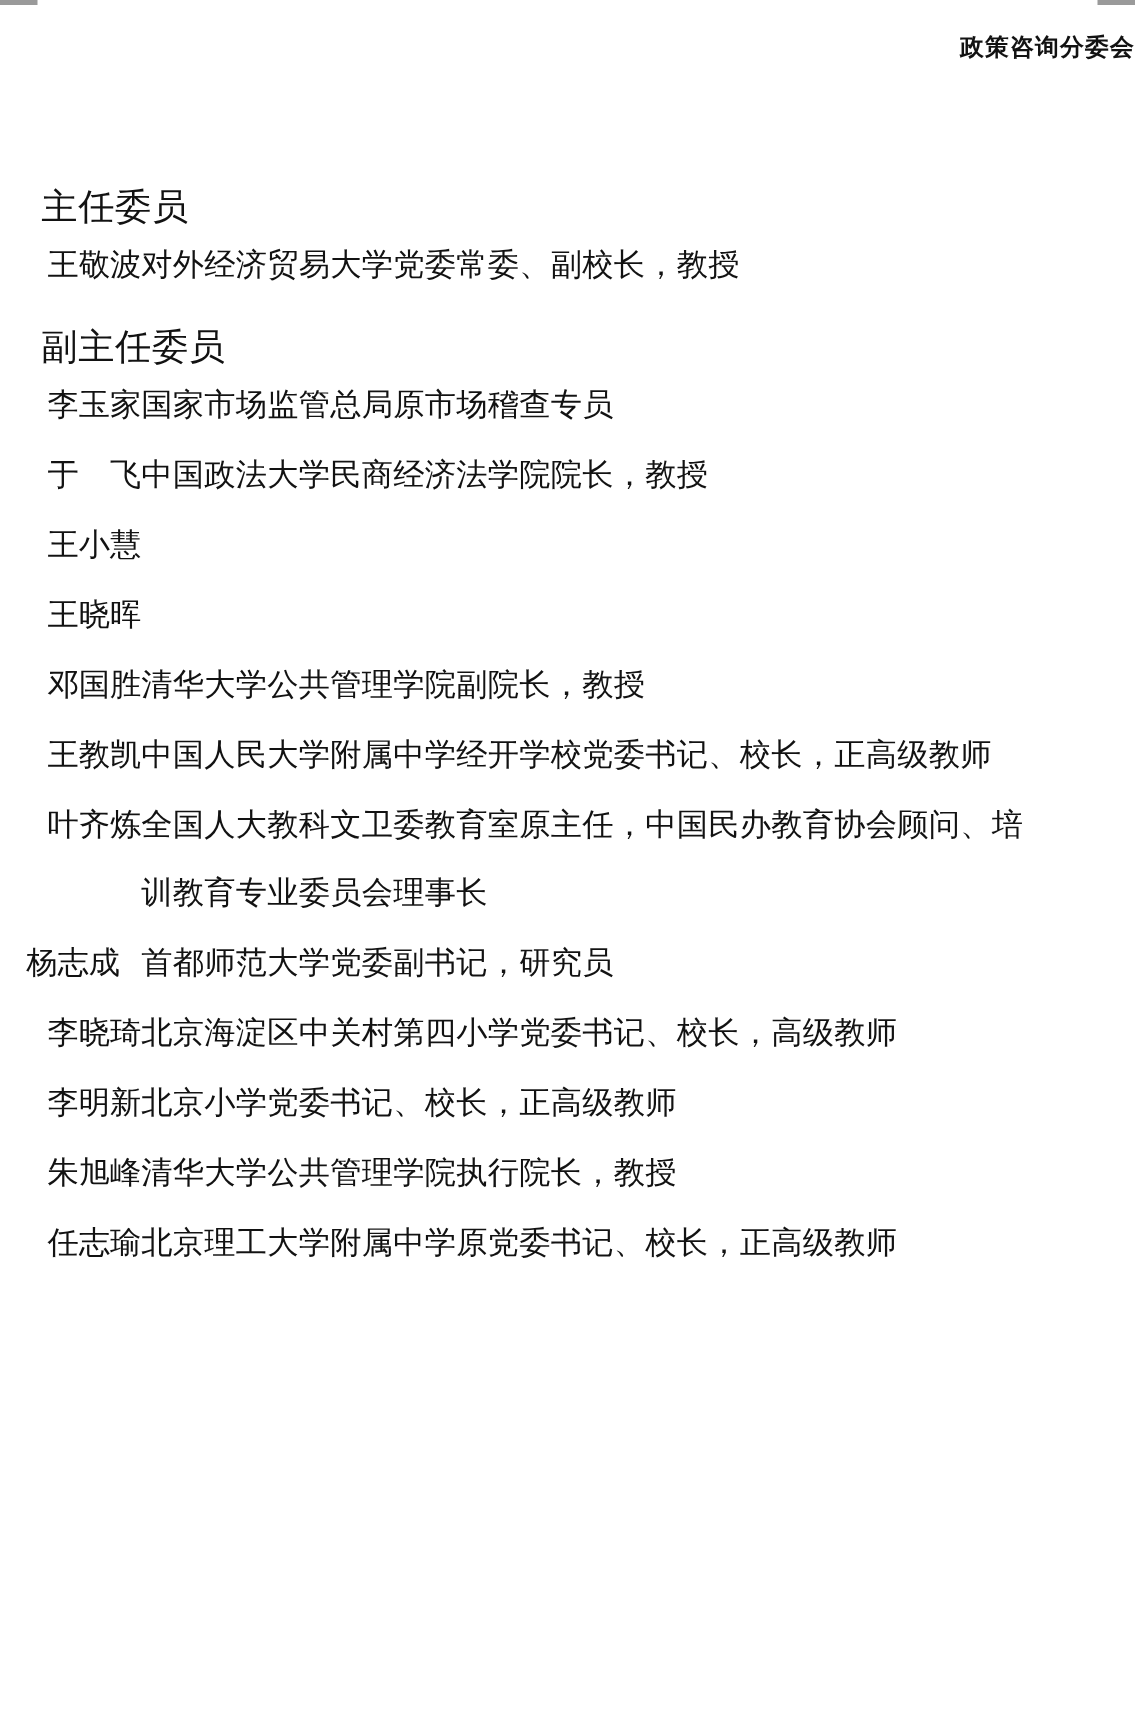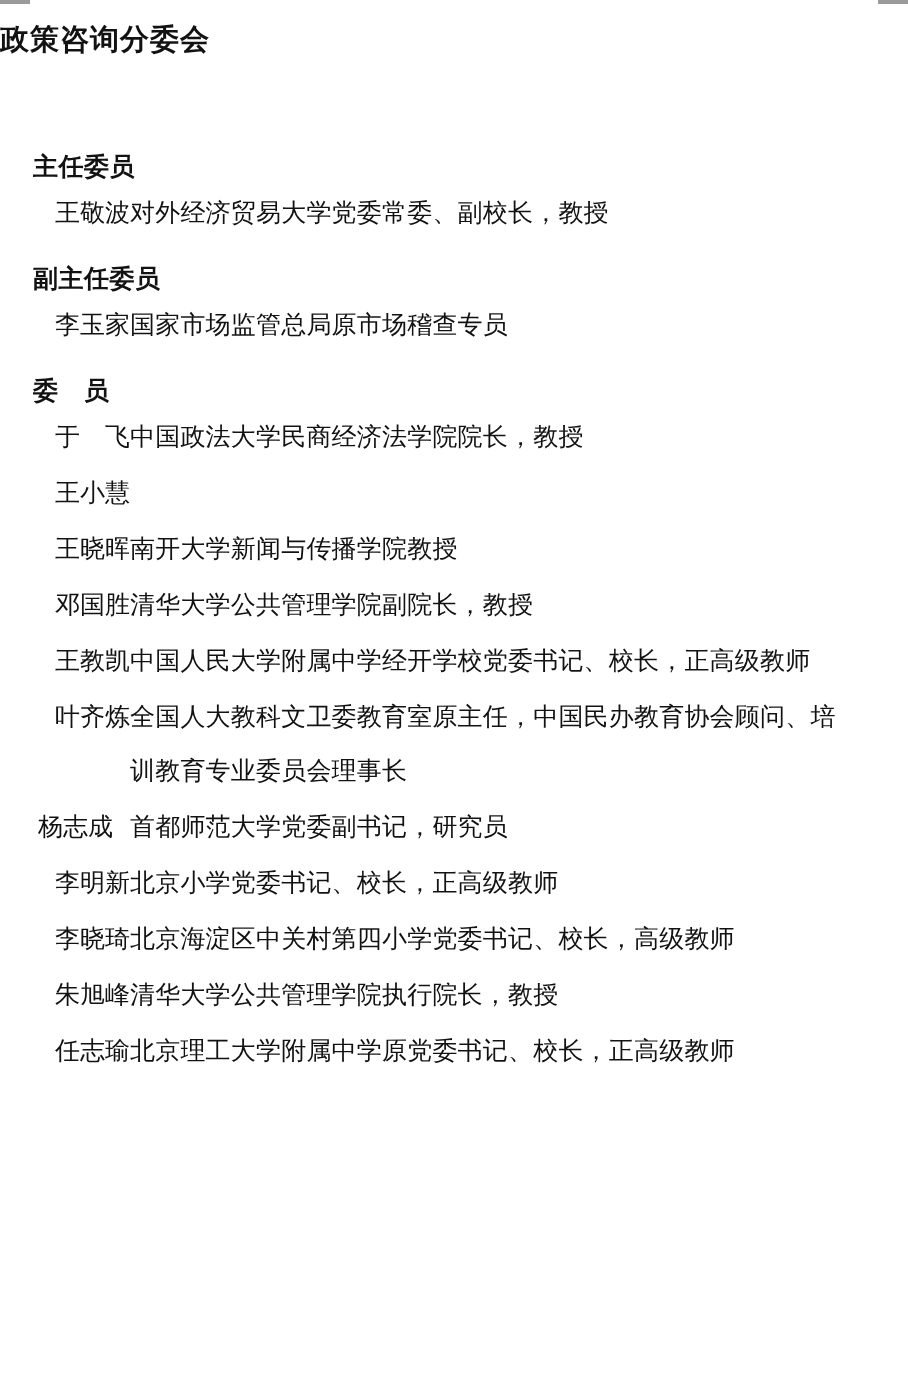--- a/index.html
+++ b/index.html
@@ -17,41 +17,41 @@
     width: 30px;
     height: 4px;
     background: #9a9a9a;
   }
   .edge-mark.left  { left: 0; }
   .edge-mark.right { right: 0; }
 
   .doc-title {
     font-family: "Liberation Sans", sans-serif;
     font-weight: bold;
-    font-size: 29px;
+    font-size: 19px;
     line-height: 34px;
-    text-align: left;
+    text-align: right;
     margin: 22px 0 0 0;
     letter-spacing: 1px;
   }
 
   .section-heading {
     font-family: "Liberation Sans", sans-serif;
-    font-weight: bold;
-    font-size: 25px;
+    font-weight: normal;
+    font-size: 29px;
     line-height: 28px;
     margin: 24px 0 6px 33px;
     letter-spacing: 0.5px;
   }
   #sections > .section:first-child .section-heading { margin-top: 96px; }
 
   .member-row {
     display: flex;
     align-items: flex-start;
-    padding-left: 55px;
+    padding-left: 38px;
     margin-top: 2px;
     font-size: 25px;
     line-height: 54px;
   }
   .member-name {
     flex: 0 0 75px;
     white-space: pre;
   }
   .member-name.outdent { position: relative; left: -17px; }
   .member-desc {
@@ -85,34 +85,32 @@
   <div class="member-row">
     <span class="member-name">李玉家</span>
     <span class="member-desc">国家市场监管总局原市场稽查专员</span>
   </div>
 
 </div>
   </div>
 
 
   <div class="section">
-    <h2 class="section-heading">委　员</h2>
     <div class="section-members">
   <div class="member-row">
     <span class="member-name">于　飞</span>
     <span class="member-desc">中国政法大学民商经济法学院院长，教授</span>
   </div>
 
   <div class="member-row">
     <span class="member-name">王小慧</span>
   </div>
 
   <div class="member-row">
     <span class="member-name">王晓晖</span>
-    <span class="member-desc">南开大学新闻与传播学院教授</span>
   </div>
 
   <div class="member-row">
     <span class="member-name">邓国胜</span>
     <span class="member-desc">清华大学公共管理学院副院长，教授</span>
   </div>
 
   <div class="member-row">
     <span class="member-name">王教凯</span>
     <span class="member-desc">中国人民大学附属中学经开学校党委书记、校长，正高级教师</span>
@@ -124,27 +122,27 @@
   </div>
 
 
   <div class="member-row">
     <span class="member-name outdent">杨志成</span>
     <span class="member-desc">首都师范大学党委副书记，研究员</span>
   </div>
 
 
   <div class="member-row">
-    <span class="member-name">李明新</span>
-    <span class="member-desc">北京小学党委书记、校长，正高级教师</span>
+    <span class="member-name">李晓琦</span>
+    <span class="member-desc">北京海淀区中关村第四小学党委书记、校长，高级教师</span>
   </div>
 
   <div class="member-row">
-    <span class="member-name">李晓琦</span>
-    <span class="member-desc">北京海淀区中关村第四小学党委书记、校长，高级教师</span>
+    <span class="member-name">李明新</span>
+    <span class="member-desc">北京小学党委书记、校长，正高级教师</span>
   </div>
 
   <div class="member-row">
     <span class="member-name">朱旭峰</span>
     <span class="member-desc">清华大学公共管理学院执行院长，教授</span>
   </div>
 
   <div class="member-row">
     <span class="member-name">任志瑜</span>
     <span class="member-desc">北京理工大学附属中学原党委书记、校长，正高级教师</span>

